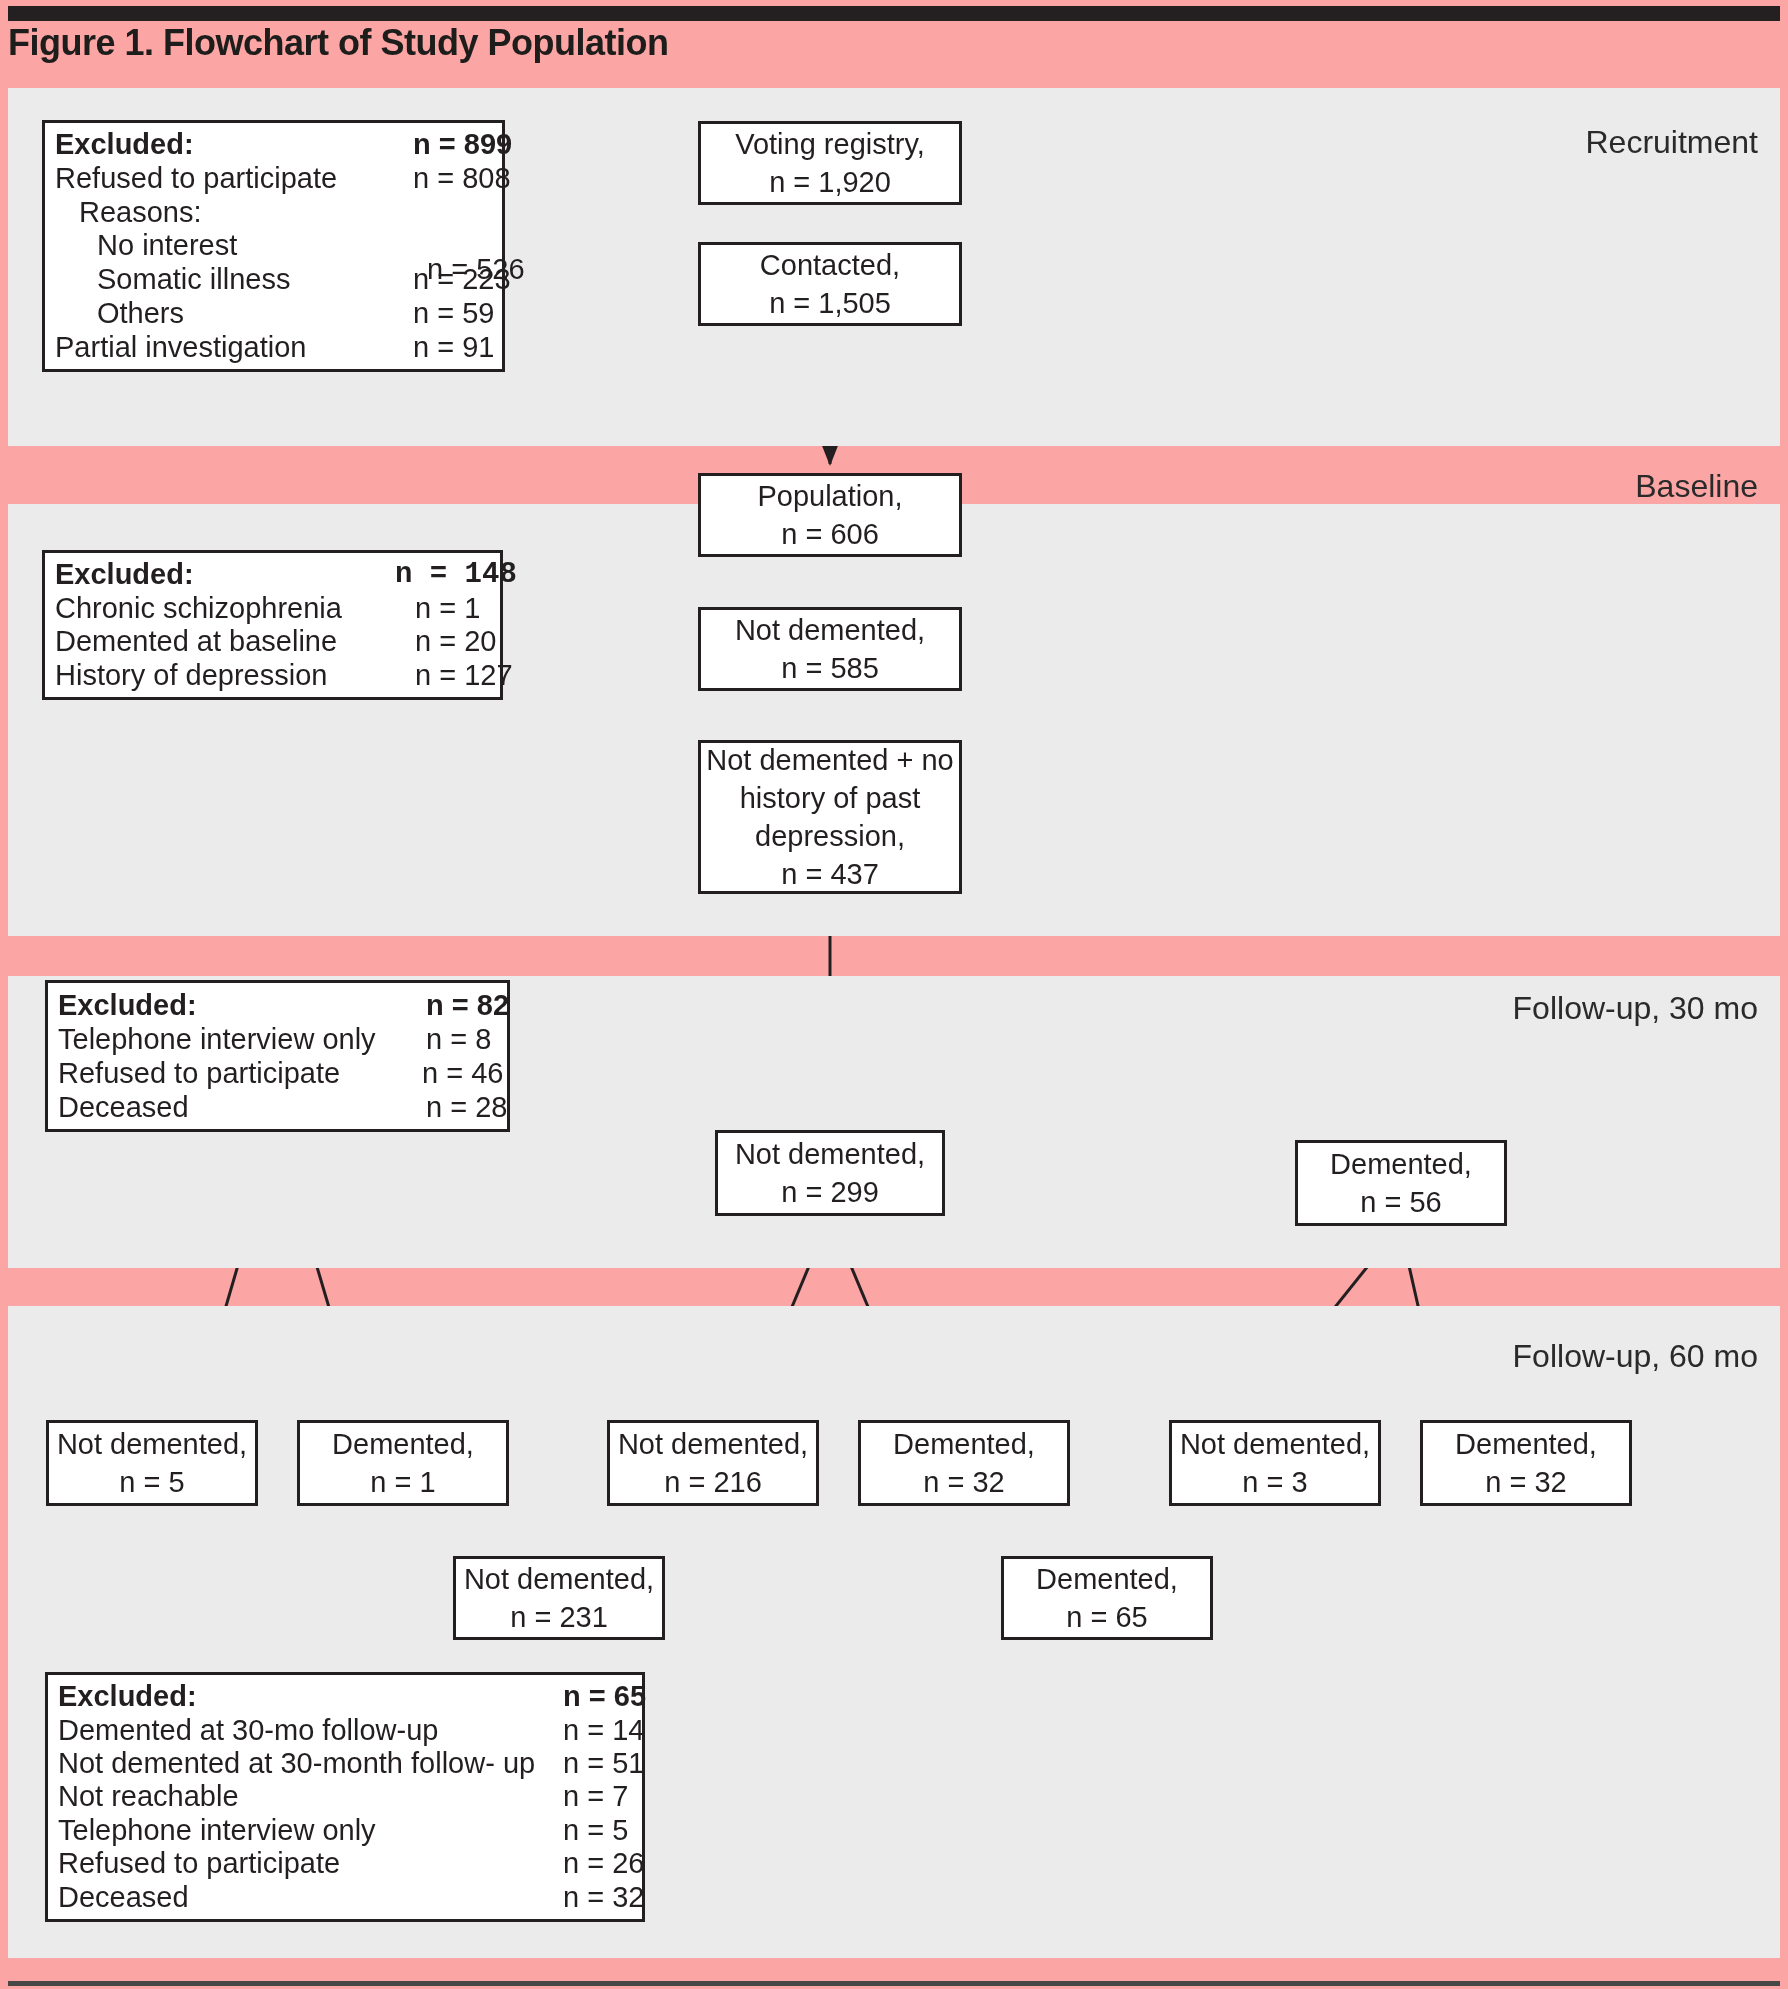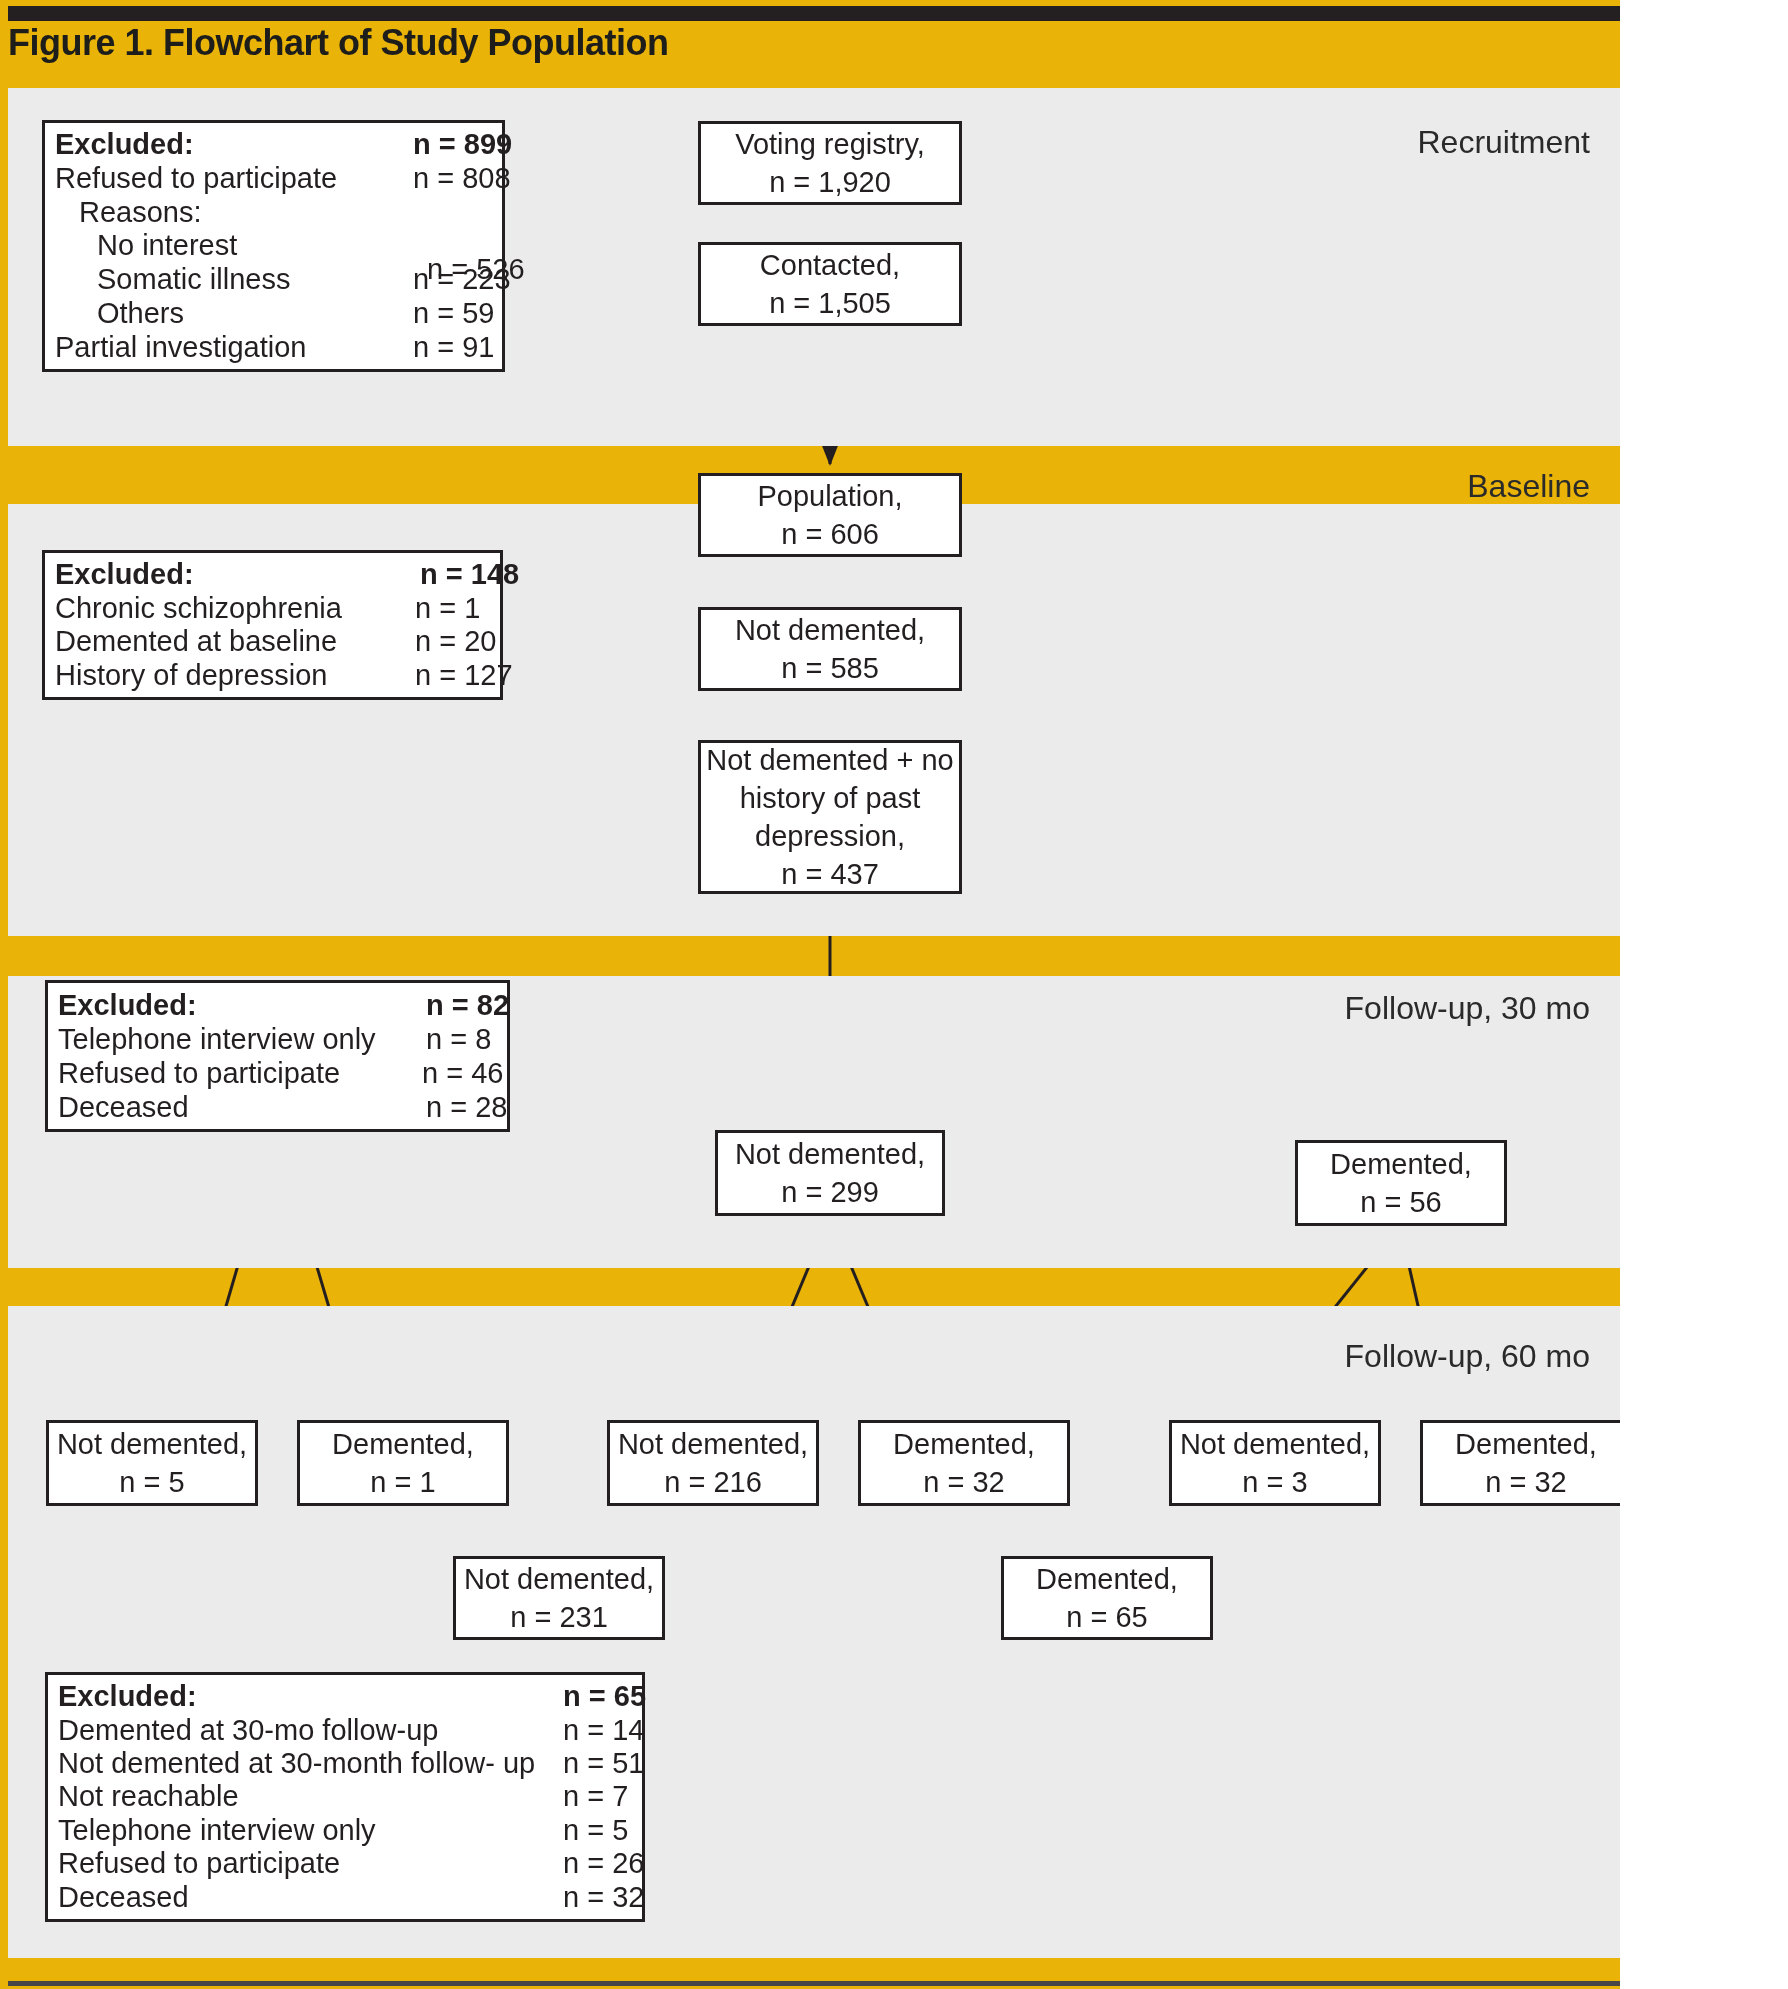--- a/index.html
+++ b/index.html
@@ -1,19 +1,19 @@
 <!DOCTYPE html>
 <html><head>
 <meta charset="utf-8">
 <style>
   html,body{margin:0;padding:0;background:#ffffff;}
   #stage{
     position:relative;
-    width:1620px;height:1989px;
-    background:#eab308;
+    width:1788px;height:1989px;
+    background:#fca5a5;
     font-family:"Liberation Sans", sans-serif;
     color:#231f20;
     overflow:hidden;
   }
   .topbar{position:absolute;background:#242021;}
   .figtitle{
     position:absolute;
     font-size:36px;font-weight:700;color:#1d1d1b;
     letter-spacing:-0.5px;white-space:nowrap;
   }
@@ -158,21 +158,21 @@
     <div class="exbox" style="left: 42px; top: 120px; width: 463px; height: 252px;">
       <div class="exrow bold"><span class="exlabel" style="padding-left: 0px;">Excluded:</span><span class="exvalue" style="left: 358px;">n = 899</span></div>
       <div class="exrow"><span class="exlabel" style="padding-left: 0px;">Refused to participate</span><span class="exvalue" style="left: 358px;">n = 808</span></div>
       <div class="exrow"><span class="exlabel" style="padding-left: 24px;">Reasons:</span><span class="exvalue" style="left: 358px;"></span></div>
       <div class="exrow"><span class="exlabel" style="padding-left: 42px;">No interest</span><span class="exvalue" style="left: 372px; margin-top: 24px;">n = 526</span></div>
       <div class="exrow"><span class="exlabel" style="padding-left: 42px;">Somatic illness</span><span class="exvalue" style="left: 358px;">n = 223</span></div>
       <div class="exrow"><span class="exlabel" style="padding-left: 42px;">Others</span><span class="exvalue" style="left: 358px;">n = 59</span></div>
       <div class="exrow"><span class="exlabel" style="padding-left: 0px;">Partial investigation</span><span class="exvalue" style="left: 358px;">n = 91</span></div>
     </div>
     <div class="exbox" style="left: 42px; top: 550px; width: 461px; height: 150px;">
-      <div class="exrow bold"><span class="exlabel" style="padding-left: 0px;">Excluded:</span><span class="exvalue" style="left: 365px;">n = 148</span></div>
+      <div class="exrow bold"><span class="exlabel" style="padding-left: 0px;">Excluded:</span><span class="exvalue" style="left: 340px; font-family: Liberation Mono, monospace;">n = 148</span></div>
       <div class="exrow"><span class="exlabel" style="padding-left: 0px;">Chronic schizophrenia</span><span class="exvalue" style="left: 360px;">n = 1</span></div>
       <div class="exrow"><span class="exlabel" style="padding-left: 0px;">Demented at baseline</span><span class="exvalue" style="left: 360px;">n = 20</span></div>
       <div class="exrow"><span class="exlabel" style="padding-left: 0px;">History of depression</span><span class="exvalue" style="left: 360px;">n = 127</span></div>
     </div>
     <div class="exbox" style="left: 45px; top: 980px; width: 465px; height: 152px;">
       <div class="exrow bold"><span class="exlabel" style="padding-left: 0px;">Excluded:</span><span class="exvalue" style="left: 368px;">n = 82</span></div>
       <div class="exrow"><span class="exlabel" style="padding-left: 0px;">Telephone interview only</span><span class="exvalue" style="left: 368px;">n = 8</span></div>
       <div class="exrow"><span class="exlabel" style="padding-left: 0px;">Refused to participate</span><span class="exvalue" style="left: 364px;">n = 46</span></div>
       <div class="exrow"><span class="exlabel" style="padding-left: 0px;">Deceased</span><span class="exvalue" style="left: 368px;">n = 28</span></div>
     </div>

